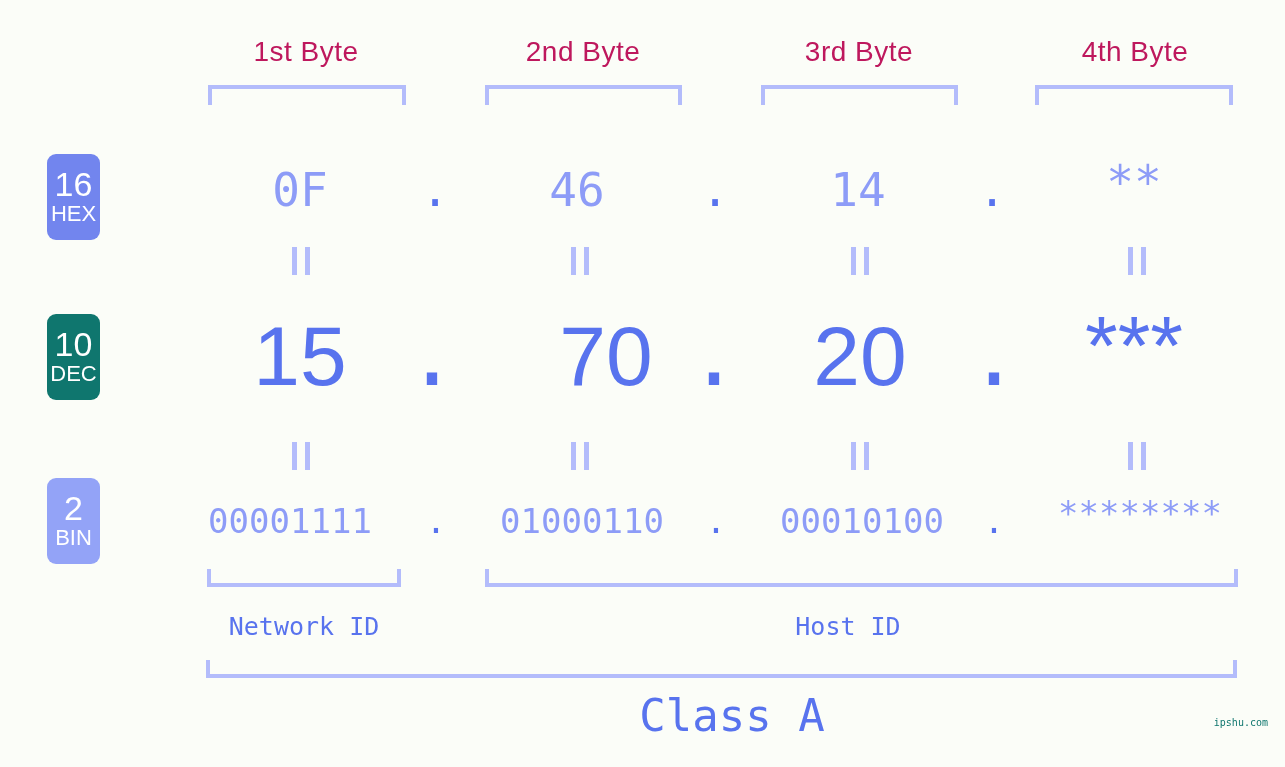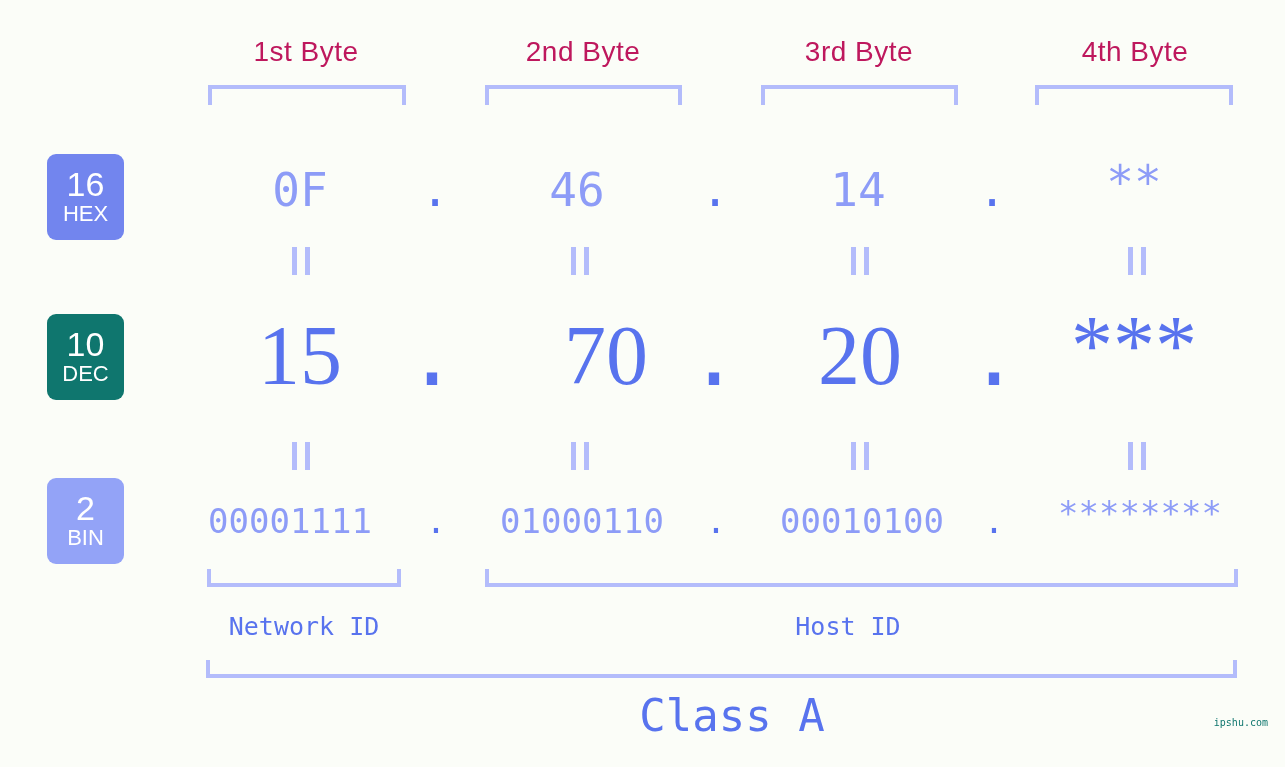--- a/index.html
+++ b/index.html
@@ -51,21 +51,21 @@
     border-bottom: 4px solid #b3bcfb;
     border-left: 4px solid #b3bcfb;
     border-right: 4px solid #b3bcfb;
     box-sizing: border-box;
   }
 
   
   .base-badge {
     position: absolute;
     left: 47px;
-    width: 77px;
+    width: 53px;
     border-radius: 9px;
     color: #ffffff;
     text-align: center;
     box-sizing: border-box;
     display: flex;
     flex-direction: column;
     align-items: center;
     justify-content: center;
     font-family: "Liberation Sans", sans-serif;
   }
@@ -90,21 +90,21 @@
     font-family: "DejaVu Sans Mono", monospace;
     font-size: 46px;
     line-height: 60px;
     color: #8d9cf7;
     white-space: nowrap;
   }
   .val-dec {
     position: absolute;
     width: 300px;
     text-align: center;
-    font-family: Liberation Serif, serif;
+    font-family: Liberation Sans, sans-serif;
     font-size: 84px;
     line-height: 100px;
     color: #5873ee;
     white-space: nowrap;
   }
   .val-bin {
     position: absolute;
     width: 300px;
     text-align: center;
     font-family: "DejaVu Sans Mono", monospace;

